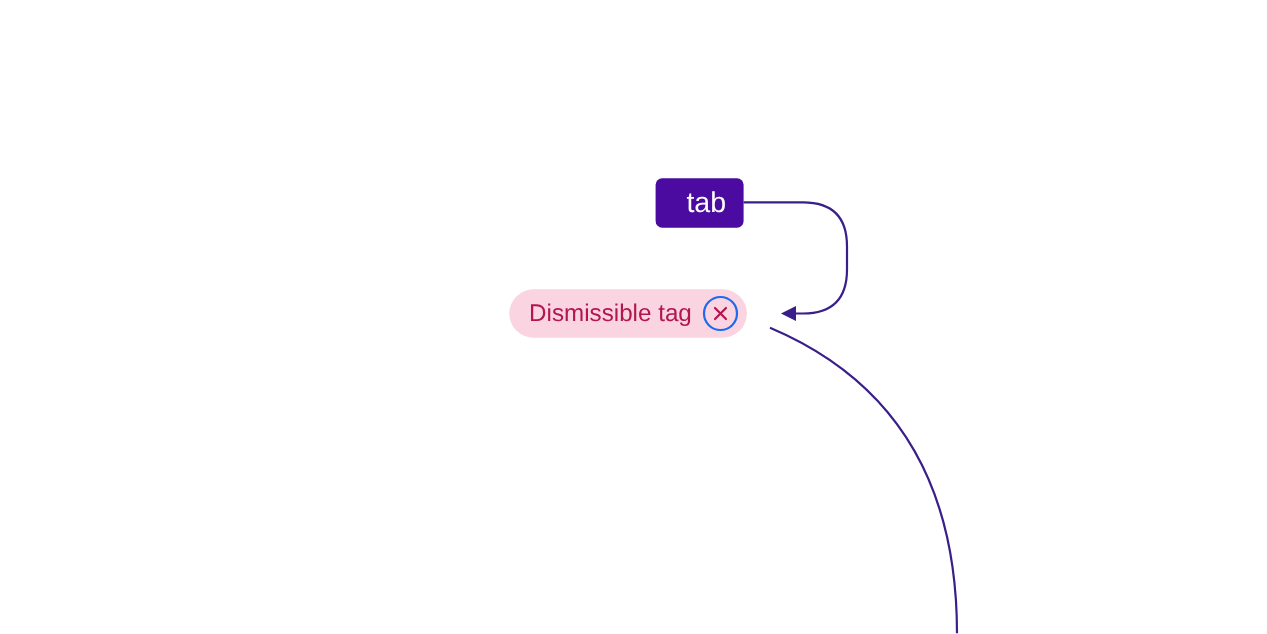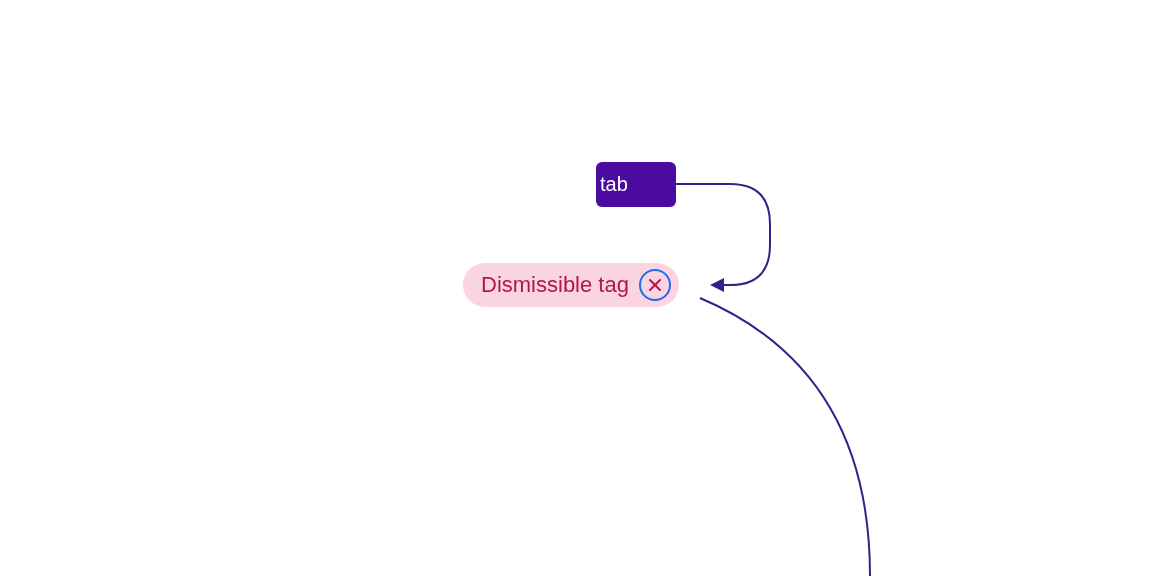--- a/index.html
+++ b/index.html
@@ -7,22 +7,22 @@
 
   .tab-box {
     position: absolute;
     left: 596px;
     top: 162px;
     width: 80px;
     height: 45px;
     border-radius: 6px;
     display: flex;
     align-items: center;
-    padding-left: 4px;
-    font-size: 20px;
+    padding-left: 28px;
+    font-size: 26px;
     font-weight: 400;
   }
 
   .tag-pill {
     position: absolute;
     left: 463px;
     top: 263px;
     height: 44px;
     border-radius: 22px;
     display: flex;

